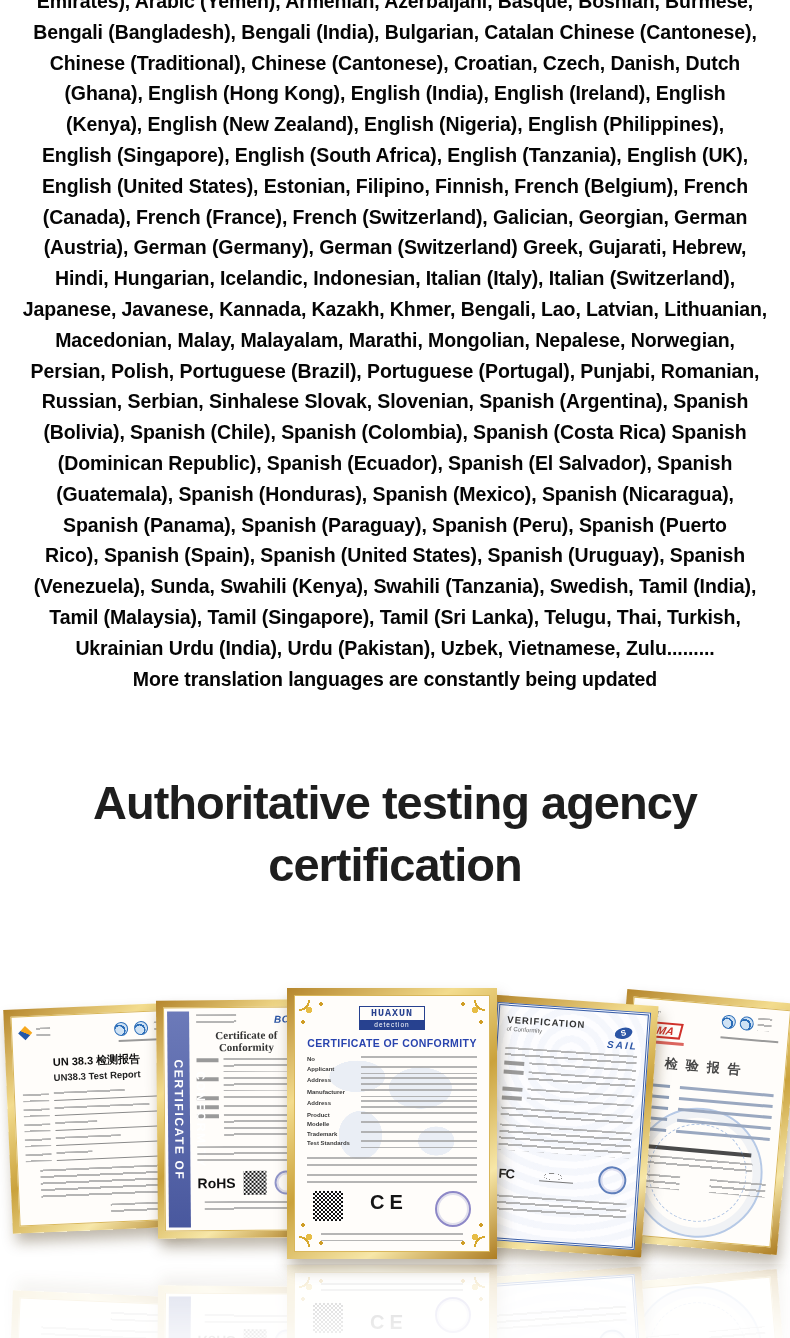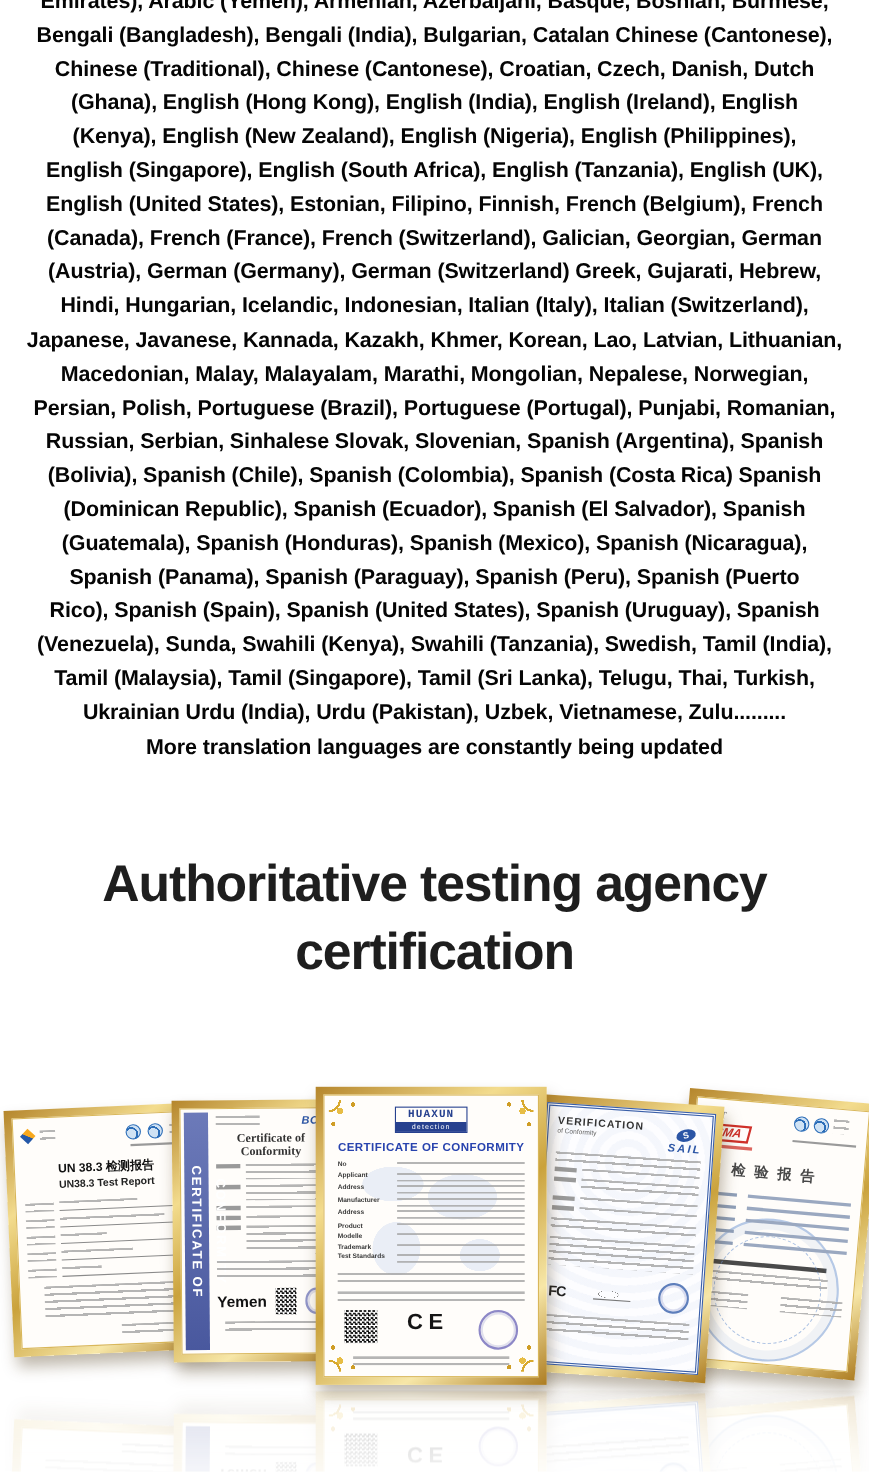--- a/index.html
+++ b/index.html
@@ -150,21 +150,21 @@
     <div class="lang-line">Emirates), Arabic (Yemen), Armenian, Azerbaijani, Basque, Bosnian, Burmese,</div>
     <div class="lang-line">Bengali (Bangladesh), Bengali (India), Bulgarian, Catalan Chinese (Cantonese),</div>
     <div class="lang-line">Chinese (Traditional), Chinese (Cantonese), Croatian, Czech, Danish, Dutch</div>
     <div class="lang-line">(Ghana), English (Hong Kong), English (India), English (Ireland), English</div>
     <div class="lang-line">(Kenya), English (New Zealand), English (Nigeria), English (Philippines),</div>
     <div class="lang-line">English (Singapore), English (South Africa), English (Tanzania), English (UK),</div>
     <div class="lang-line">English (United States), Estonian, Filipino, Finnish, French (Belgium), French</div>
     <div class="lang-line">(Canada), French (France), French (Switzerland), Galician, Georgian, German</div>
     <div class="lang-line">(Austria), German (Germany), German (Switzerland) Greek, Gujarati, Hebrew,</div>
     <div class="lang-line">Hindi, Hungarian, Icelandic, Indonesian, Italian (Italy), Italian (Switzerland),</div>
-    <div class="lang-line">Japanese, Javanese, Kannada, Kazakh, Khmer, Korean, Lao, Latvian, Lithuanian,</div>
+    <div class="lang-line">Japanese, Javanese, Kannada, Kazakh, Khmer, Bengali, Lao, Latvian, Lithuanian,</div>
     <div class="lang-line">Macedonian, Malay, Malayalam, Marathi, Mongolian, Nepalese, Norwegian,</div>
     <div class="lang-line">Persian, Polish, Portuguese (Brazil), Portuguese (Portugal), Punjabi, Romanian,</div>
     <div class="lang-line">Russian, Serbian, Sinhalese Slovak, Slovenian, Spanish (Argentina), Spanish</div>
     <div class="lang-line">(Bolivia), Spanish (Chile), Spanish (Colombia), Spanish (Costa Rica) Spanish</div>
     <div class="lang-line">(Dominican Republic), Spanish (Ecuador), Spanish (El Salvador), Spanish</div>
     <div class="lang-line">(Guatemala), Spanish (Honduras), Spanish (Mexico), Spanish (Nicaragua),</div>
     <div class="lang-line">Spanish (Panama), Spanish (Paraguay), Spanish (Peru), Spanish (Puerto</div>
     <div class="lang-line">Rico), Spanish (Spain), Spanish (United States), Spanish (Uruguay), Spanish</div>
     <div class="lang-line">(Venezuela), Sunda, Swahili (Kenya), Swahili (Tanzania), Swedish, Tamil (India),</div>
     <div class="lang-line">Tamil (Malaysia), Tamil (Singapore), Tamil (Sri Lanka), Telugu, Thai, Turkish,</div>
@@ -258,21 +258,21 @@
           <div class="c2-row">
               <span class="lbl"></span>
               <span class="val fl" style="height:4px;width:70%;"></span>
             </div>
           <div class="c2-row">
               <span class="lbl"></span>
               <span class="val fl" style="height:26px;width:55%;"></span>
             </div>
           <div class="fl" style="height:18px;margin-top:6px;"></div>
           <div class="c2-bottom">
-            <span class="rohs">Yemen</span>
+            <span class="rohs">RoHS</span>
             <span class="qr" style="width:24px;height:24px;"></span>
             <span class="stamp" style="width:20px;height:20px;"></span>
           </div>
           <div class="fl flc" style="width:86%;height:12px;margin-top:6px;"></div>
         </div>
       </div>
     </div>
 
     <div class="cert" id="cert-huaxun">
       <div class="paper">

